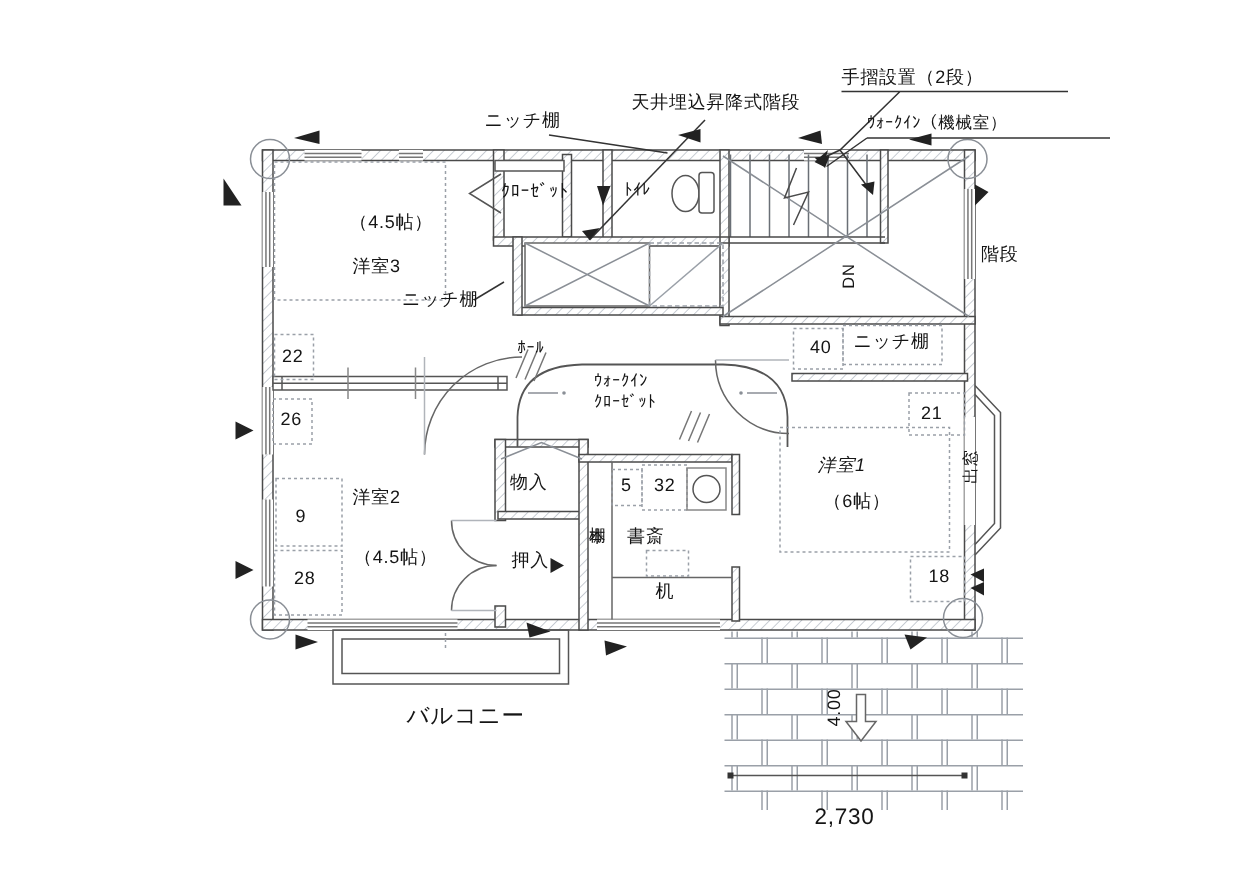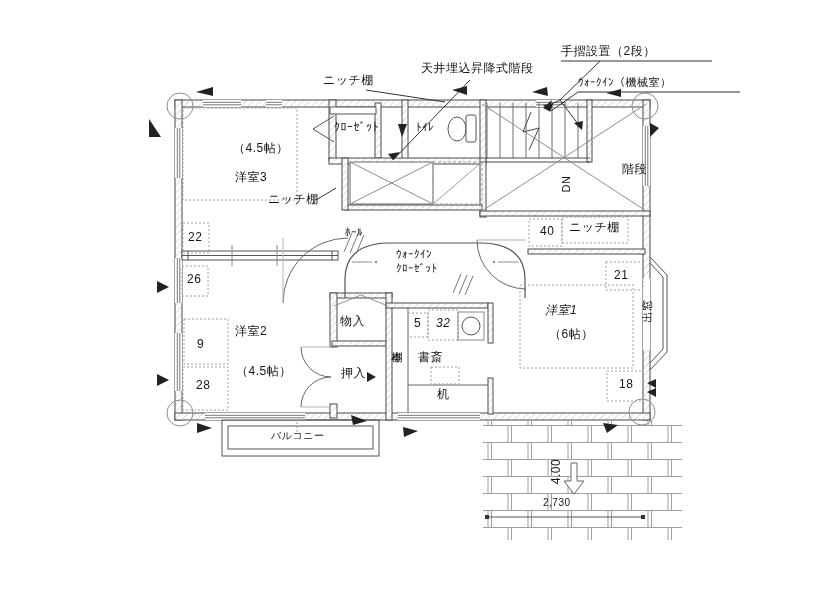--- a/index.html
+++ b/index.html
@@ -1,20 +1,20 @@
 <!DOCTYPE html>
 <html><head>
 <meta charset="utf-8">
 <style>
   html,body{margin:0;padding:0;background:#fff;}
   .canvas{position:relative;width:840px;height:594px;background:#fff;overflow:hidden;
           font-family:"Liberation Sans","DejaVu Sans",sans-serif;color:#111;}
   .plan-svg{position:absolute;left:0;top:0;}
   .lbl{position:absolute;white-space:nowrap;color:#151515;line-height:1.1;letter-spacing:0.5px;}
-  .fs11{font-size:11px;} .fs12{font-size:12px;} .fs13{font-size:10px;} .fs14{font-size:12px;}
+  .fs11{font-size:11px;} .fs12{font-size:12px;} .fs13{font-size:15px;margin-top:40px;} .fs14{font-size:12px;}
   .rot-ccw{transform:rotate(-90deg);transform-origin:center center;}
   .vert{writing-mode:vertical-rl;letter-spacing:1px;}
   .ctr{}
 </style>
 </head>
 <body>
 
 <div class="canvas">
 
 <svg class="plan-svg" width="840" height="594" viewBox="0 0 840 594">
@@ -217,21 +217,21 @@
 <div class="lbl fs12" style="left:421px;top:62px;">天井埋込昇降式階段</div>
 <div class="lbl fs12" style="left:561px;top:45px;">手摺設置（2段）</div>
 <div class="lbl fs11" style="left:578px;top:76px;">ｳｫｰｸｲﾝ（機械室）</div>
 
 <div class="lbl fs12" style="left:323px;top:74px;">ニッチ棚</div>
 <div class="lbl fs12" style="left:268px;top:193px;">ニッチ棚</div>
 <div class="lbl fs12" style="left:569px;top:221px;">ニッチ棚</div>
 
 <div class="lbl fs12" style="left:334px;top:121px;">ｸﾛｰｾﾞｯﾄ</div>
 <div class="lbl fs11" style="left:416px;top:121px;">ﾄｲﾚ</div>
-<div class="lbl fs14" style="left:578px;top:163px;padding-left:44px;">階段</div>
+<div class="lbl fs14" style="left:610px;top:163px;padding-left:44px;">階段</div>
 <div class="lbl fs11 rot-ccw" style="left:558px;top:178px;">DN</div>
 
 <div class="lbl fs12" style="left:233px;top:142px;">（4.5帖）</div>
 <div class="lbl fs14" style="left:235px;top:171px;">洋室3</div>
 
 <div class="lbl fs11" style="left:345px;top:226px;">ﾎｰﾙ</div>
 <div class="lbl fs11 ctr" style="left:396px;top:248px;width:80px;">ｳｫｰｸｲﾝ</div>
 <div class="lbl fs11 ctr" style="left:396px;top:262px;width:80px;">ｸﾛｰｾﾞｯﾄ</div>
 
 <div class="lbl fs14" style="left:545px;top:304px;font-style:italic;">洋室1</div>
@@ -250,18 +250,18 @@
 <div class="lbl fs13" style="left:271px;top:430px;">バルコニー</div>
 
 <div class="lbl fs12" style="left:188px;top:231px;">22</div>
 <div class="lbl fs12" style="left:187px;top:273px;">26</div>
 <div class="lbl fs12" style="left:197px;top:338px;">9</div>
 <div class="lbl fs12" style="left:196px;top:379px;">28</div>
 <div class="lbl fs12" style="left:540px;top:225px;">40</div>
 <div class="lbl fs12" style="left:614px;top:269px;">21</div>
 <div class="lbl fs12" style="left:619px;top:378px;">18</div>
 <div class="lbl fs12" style="left:414px;top:317px;">5</div>
-<div class="lbl fs12" style="left:436px;top:317px;font-style:italic;">32</div>
+<div class="lbl fs12" style="left:436px;top:317px;">32</div>
 
 <div class="lbl fs12 rot-ccw" style="left:544px;top:465px;">4.00</div>
 <div class="lbl fs13" style="left:543px;top:497px;">2,730</div>
 
 </div>
 
 </body></html>

